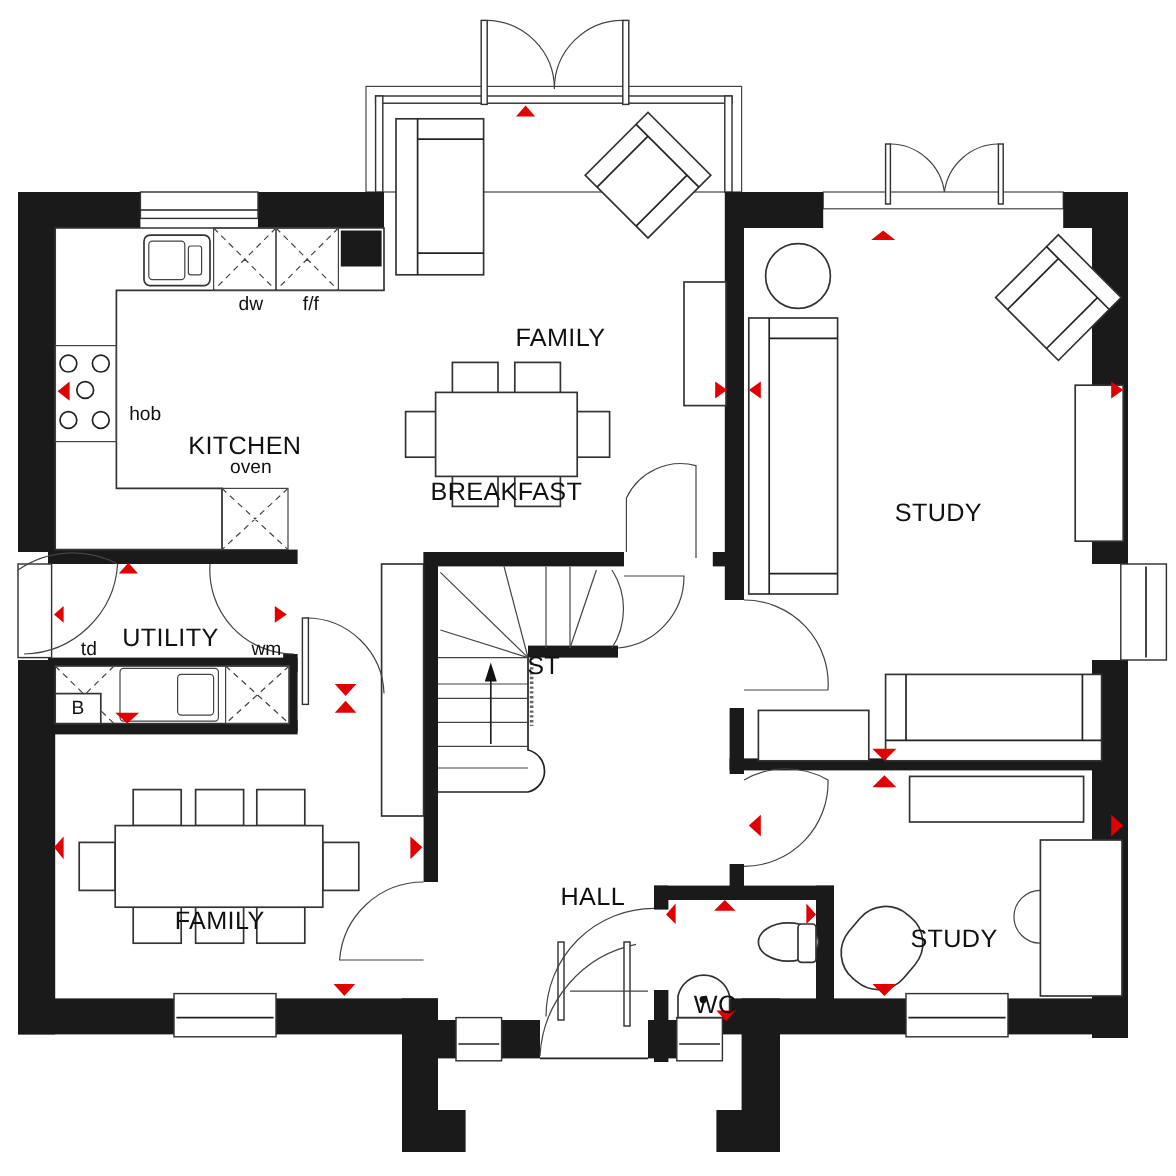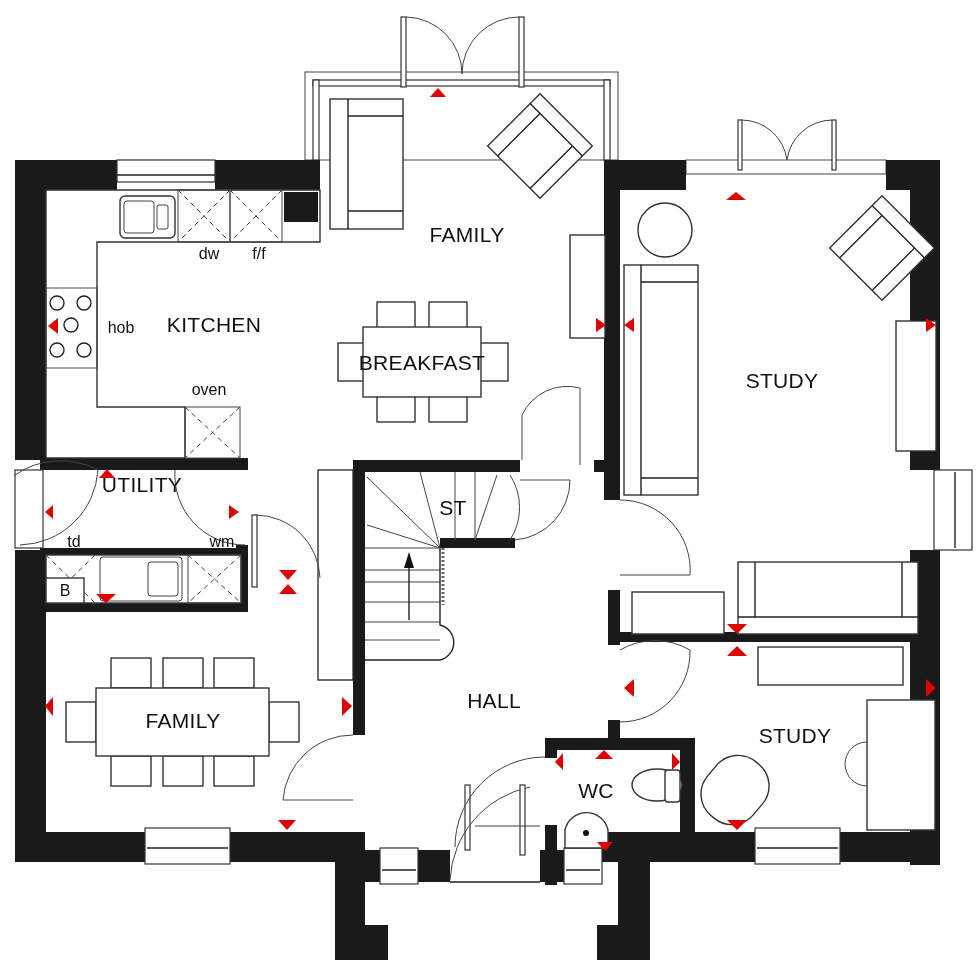--- a/index.html
+++ b/index.html
@@ -6,21 +6,21 @@
   body { width: 980px; height: 980px; overflow: hidden; position: relative; font-family: "Liberation Sans", sans-serif; }
   #plan { position: absolute; left: 0; top: 0; width: 980px; height: 980px; }
   .wall { fill: #1a1a1a; }
   .line { fill: none; stroke: #222; stroke-width: 1.4; }
   .thin { fill: none; stroke: #444; stroke-width: 1; }
   .dash { fill: none; stroke: #444; stroke-width: 1; stroke-dasharray: 5 4; }
   .furn { fill: #fff; stroke: #333; stroke-width: 1.4; }
   .glass { fill: #fff; stroke: #333; stroke-width: 1.2; }
   .pt { fill: #e00000; }
   .lbl { position: absolute; color: #111; white-space: nowrap; transform: translate(-50%, -50%); line-height: 1; }
-  .room { font-size: 21px; letter-spacing: 0.3px; }
+  .room { font-size: 21px; letter-spacing: 0.3px; margin-top: 48px; }
   .app { font-size: 16px; text-align: right; }
 </style>
 </head>
 <body>
 
 <svg id="plan" viewBox="0 0 980 980" xmlns="http://www.w3.org/2000/svg">
 
   <g>
     <rect x="305" y="72" width="313" height="88" class="thin"></rect>
     <rect x="313" y="80" width="297" height="6" class="glass"></rect>
@@ -277,29 +277,29 @@
     <polygon points="926,697 936,688 926,679" class="pt"></polygon>
     <polygon points="727,820 747,820 737,830" class="pt"></polygon>
     <polygon points="563,770 555,762 563,753" class="pt"></polygon>
     <polygon points="595,759 613,759 604,750" class="pt"></polygon>
     <polygon points="672,770 680,762 672,753" class="pt"></polygon>
     <polygon points="597,842 613,842 605,851" class="pt"></polygon>
   </g>
 </svg>
 
 <div class="lbl room" style="left:467px;top:234px">FAMILY</div>
-<div class="lbl room" style="left:214px;top:324px">KITCHEN</div>
+<div class="lbl room" style="left:204px;top:324px">KITCHEN</div>
 <div class="lbl room" style="left:422px;top:362px">BREAKFAST</div>
 <div class="lbl room" style="left:782px;top:380px">STUDY</div>
 <div class="lbl room" style="left:142px;top:484px">UTILITY</div>
 <div class="lbl room" style="left:453px;top:507px">ST</div>
 <div class="lbl room" style="left:183px;top:720px">FAMILY</div>
 <div class="lbl room" style="left:494px;top:700px">HALL</div>
 <div class="lbl room" style="left:596px;top:790px">WC</div>
 <div class="lbl room" style="left:795px;top:735px">STUDY</div>
 
 <div class="lbl app" style="left:209px;top:254px">dw</div>
 <div class="lbl app" style="left:259px;top:254px">f/f</div>
-<div class="lbl app" style="left:121px;top:328px">hob</div>
+<div class="lbl app" style="left:121px;top:346px">hob</div>
 <div class="lbl app" style="left:209px;top:390px">oven</div>
 <div class="lbl app" style="left:74px;top:542px">td</div>
 <div class="lbl app" style="left:222px;top:542px">wm</div>
 <div class="lbl app" style="left:65px;top:591px">B</div>
 
 </body></html>

